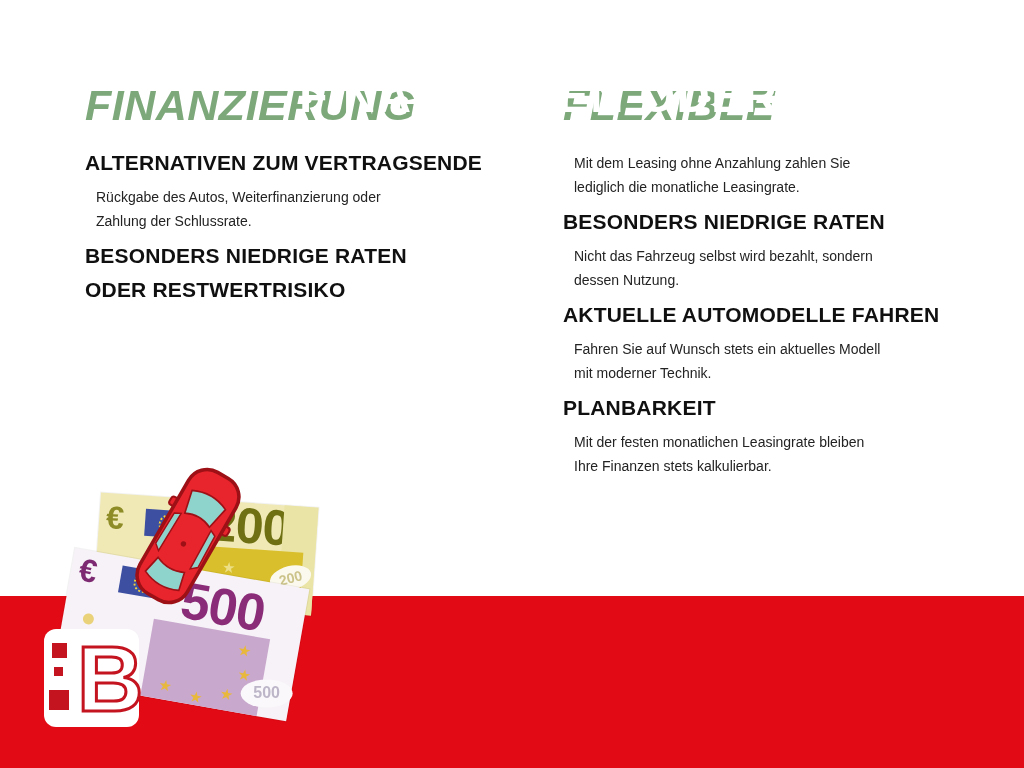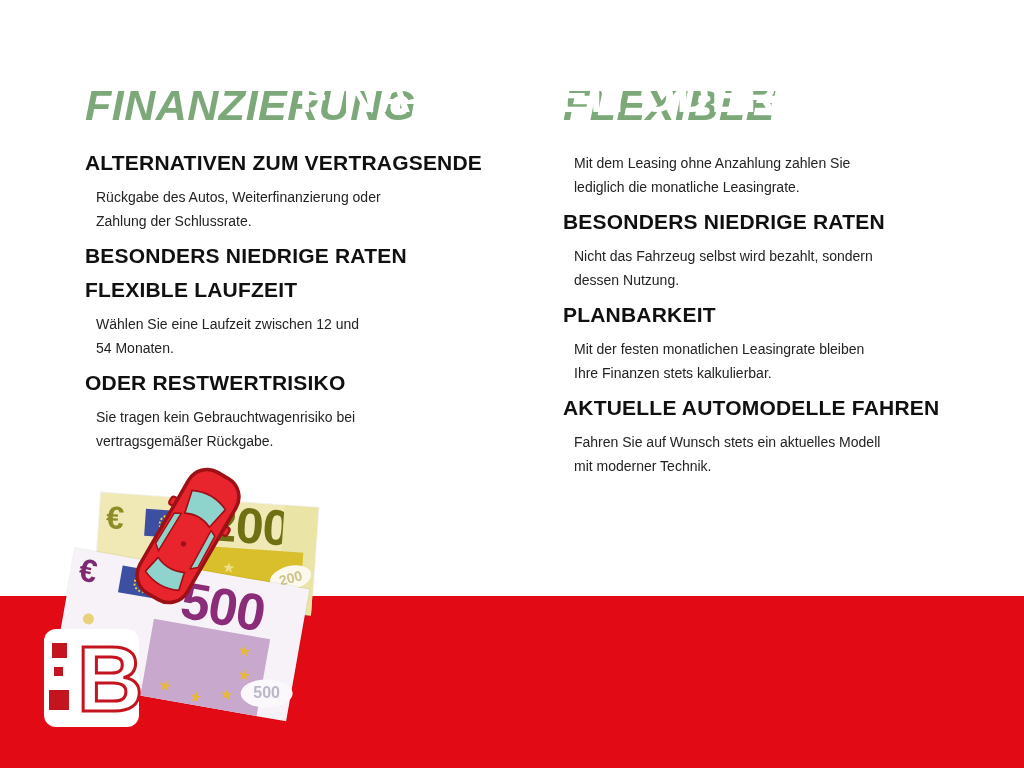--- a/index.html
+++ b/index.html
@@ -105,52 +105,45 @@
 
   <div class="section">
     <h2 class="section-title">ALTERNATIVEN ZUM VERTRAGSENDE</h2>
     <p class="section-body">Rückgabe des Autos, Weiterfinanzierung oder
 Zahlung der Schlussrate.</p>
   </div>
   <div class="section">
     <h2 class="section-title">BESONDERS NIEDRIGE RATEN</h2>
   </div>
   <div class="section">
-    <h2 class="section-title">FLEXIBLE LAUFZEIT</h2>
-    <p class="section-body">Wählen Sie eine Laufzeit zwischen 12 und
-54 Monaten.</p>
-  </div>
-  <div class="section">
     <h2 class="section-title">ODER RESTWERTRISIKO</h2>
-    <p class="section-body">Sie tragen kein Gebrauchtwagenrisiko bei
-vertragsgemäßer Rückgabe.</p>
   </div>
 </div>
 
 <div class="col col-right">
   <h1 class="col-header">FLEXIBLE</h1>
 
   <div class="section">
     <p class="section-body">Mit dem Leasing ohne Anzahlung zahlen Sie
 lediglich die monatliche Leasingrate.</p>
   </div>
   <div class="section">
     <h2 class="section-title">BESONDERS NIEDRIGE RATEN</h2>
     <p class="section-body">Nicht das Fahrzeug selbst wird bezahlt, sondern
 dessen Nutzung.</p>
   </div>
   <div class="section">
+    <h2 class="section-title">AKTUELLE AUTOMODELLE FAHREN</h2>
+    <p class="section-body">Fahren Sie auf Wunsch stets ein aktuelles Modell
+mit moderner Technik.</p>
+  </div>
+  <div class="section">
     <h2 class="section-title">PLANBARKEIT</h2>
     <p class="section-body">Mit der festen monatlichen Leasingrate bleiben
 Ihre Finanzen stets kalkulierbar.</p>
-  </div>
-  <div class="section">
-    <h2 class="section-title">AKTUELLE AUTOMODELLE FAHREN</h2>
-    <p class="section-body">Fahren Sie auf Wunsch stets ein aktuelles Modell
-mit moderner Technik.</p>
   </div>
 </div>
 
 <div class="banner"></div>
 <div class="banner-text">
   <div class="banner-line1">DIESES FAHRZEUG KÖNNEN SIE AUCH</div>
   <div class="banner-line2">FINANZIEREN ODER LEASEN</div>
 </div>
 
 <div class="note note-200">

